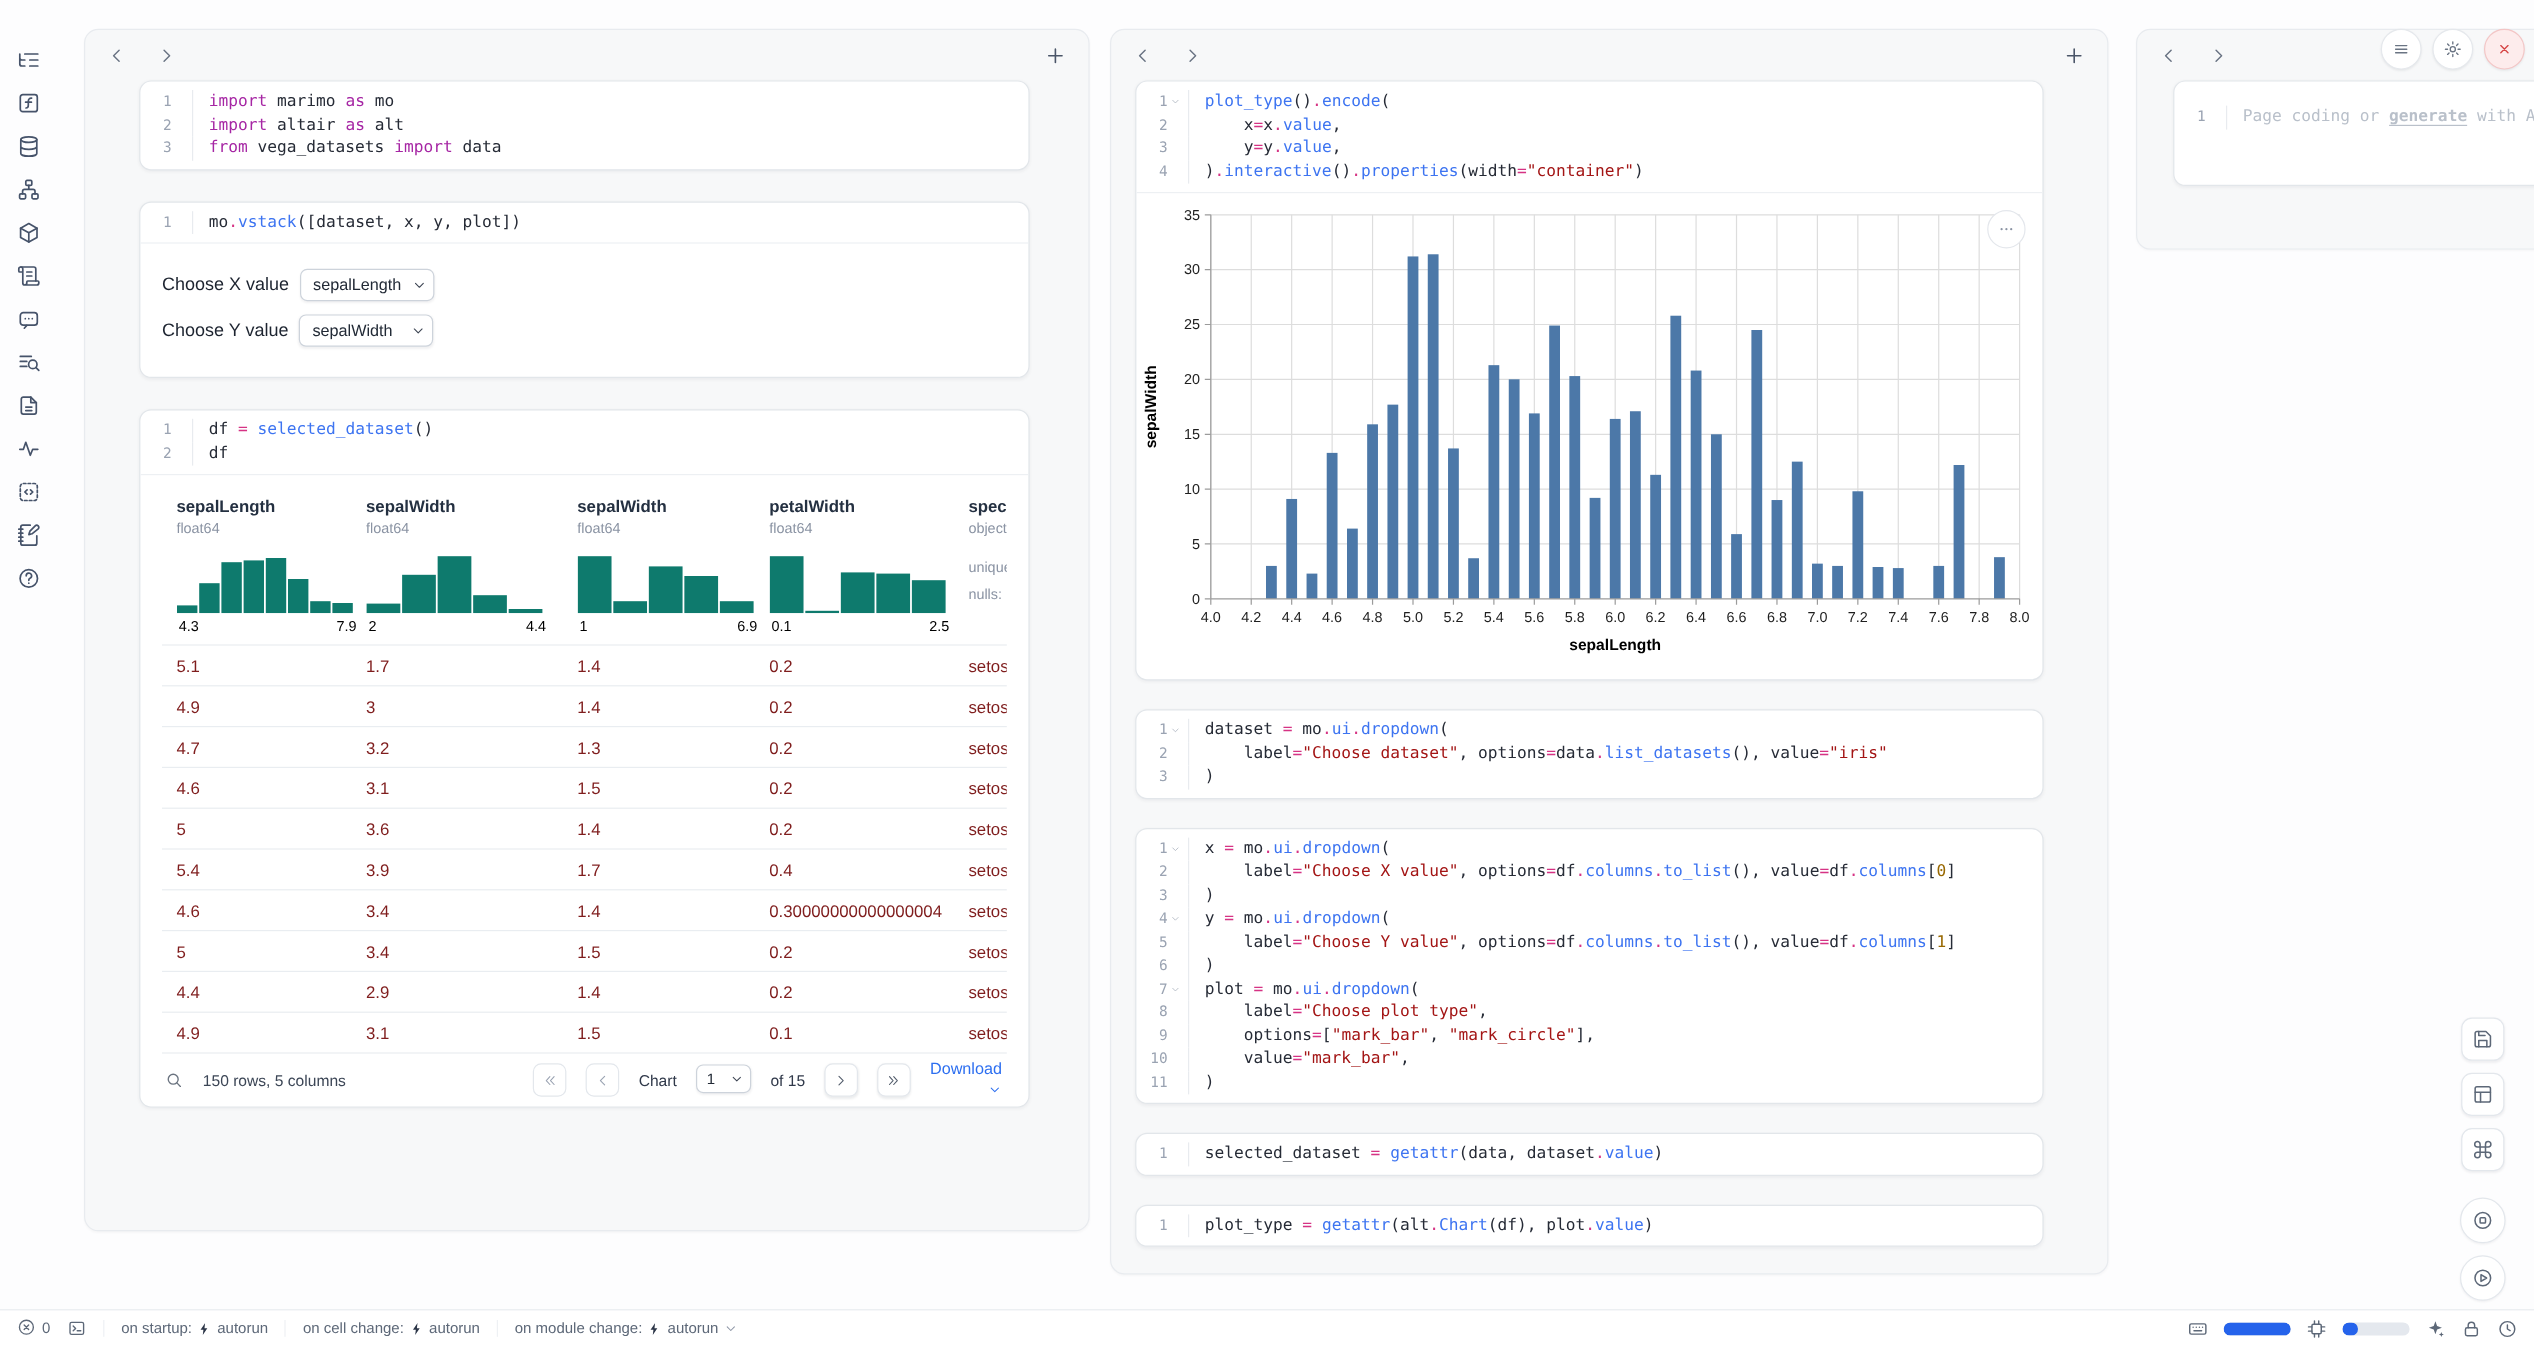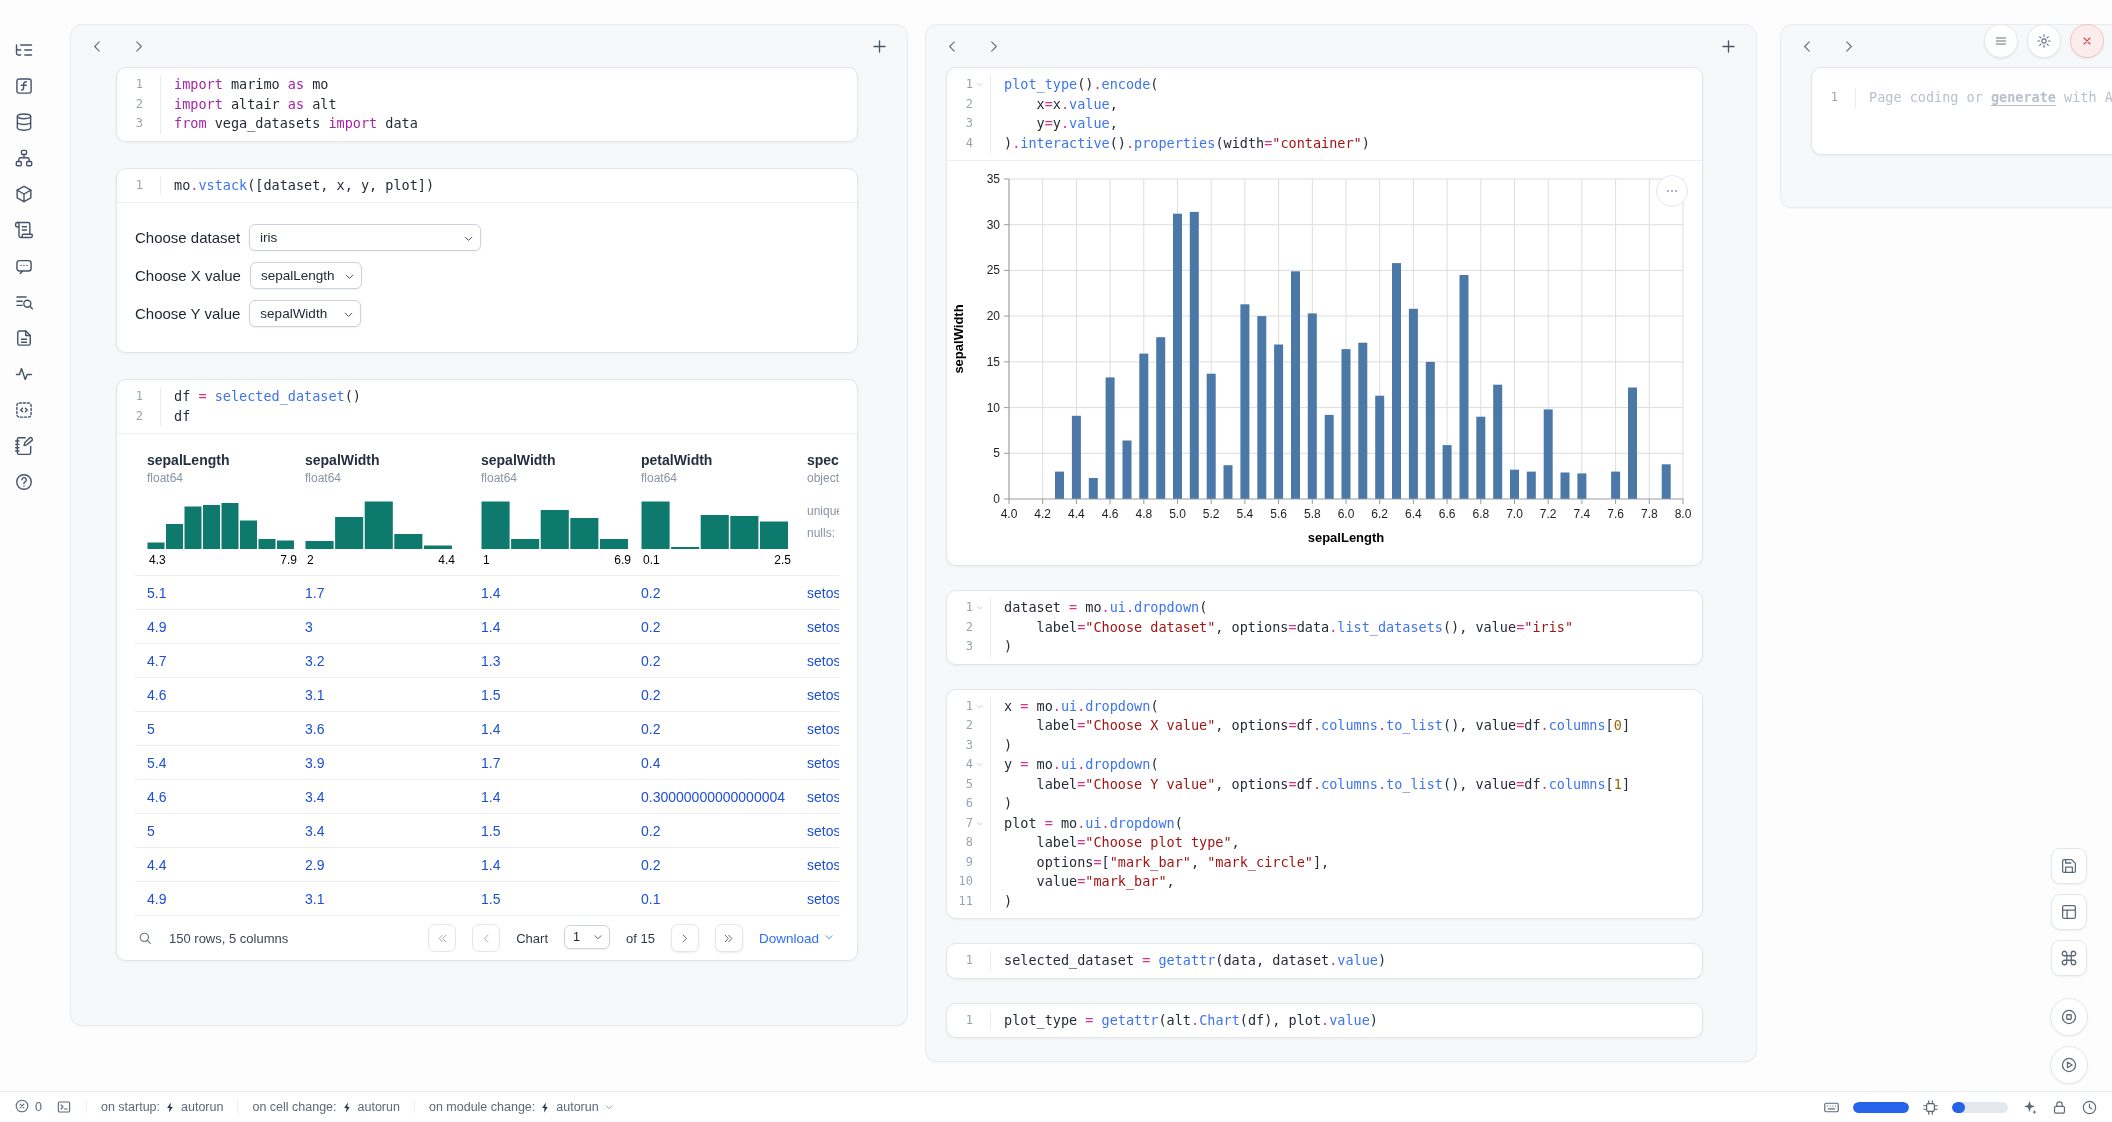--- a/index.html
+++ b/index.html
@@ -46,31 +46,31 @@
   
   .tbl{margin:8px 18px 0 18px;font-size:14px;color:#2a3340;}
   .tbl-head{display:grid;grid-template-columns:158px 176px 160px 166px 1fr;padding:10px 0 8px 12px;}
   .th{overflow:hidden;white-space:nowrap;}
   .th .name{font-weight:bold;font-size:14px;color:#243041;}
   .th .type{font-size:12px;color:#8a93a3;margin-top:3px;}
   .th .hist{margin-top:12px;display:block;}
   .th .range{display:flex;justify-content:space-between;width:148px;font-size:12px;color:#000000;margin-top:4px;padding:0 2px;}
   .th .meta{font-size:12px;color:#8a93a3;margin-top:16px;line-height:1.8;}
   .tr{display:grid;grid-template-columns:158px 176px 160px 166px 1fr;border-top:1px solid #e9edf1;height:33px;align-items:center;padding-left:12px;}
-  .td{overflow:hidden;white-space:nowrap;font-size:14px;color:#1d4ed8;}
+  .td{overflow:hidden;white-space:nowrap;font-size:14px;color:#7f1d1d;}
   .tbl-footer{display:flex;align-items:center;height:44px;border-top:1px solid #e9edf1;gap:16px;font-size:13px;color:#3c4656;padding-right:4px;}
   .tbl-footer .search{width:16px;height:16px;color:#6b7480;margin-left:2px;}
   .tbl-footer .spacer{flex:1;}
   .pg-btn{width:26px;height:26px;border:1px solid #e3e7ec;border-radius:7px;background:#fff;box-shadow:0 1px 2px rgba(16,24,40,.08);display:flex;align-items:center;justify-content:center;color:#525c6b;cursor:pointer;}
   .pg-btn svg{width:13px;height:13px;}
   .pg-btn.dim{color:#9aa3b2;box-shadow:none;}
   .pg-label{font-size:13px;color:#30394a;}
   .pg-sel select{height:24px;font-size:12.5px;padding:0 18px 0 8px;}
   .pg-sel .chev{top:6px;width:12px;height:12px;}
-  .download{display:flex;align-items:flex-end;gap:4px;color:#2d6ff0;font-size:13.5px;cursor:pointer;}
+  .download{display:flex;align-items:flex-end;gap:4px;color:#2d6ff0;font-size:13.5px;cursor:pointer;flex-direction:column;}
   .download svg{width:12px;height:12px;}
 
   
   .chart-wrap{position:relative;padding:8px 0 8px 2px;}
   .chart-opts{position:absolute;top:14px;right:14px;width:30px;height:30px;border:1px solid #e4e7ec;border-radius:50%;background:#fff;display:flex;align-items:center;justify-content:center;color:#8a93a3;cursor:pointer;}
   .chart-opts svg{width:16px;height:16px;}
 
   
   .cell.ai .code{padding:20px 0 46px 0;}
   .ph{color:#b9c0ca;}
@@ -206,26 +206,20 @@
           <div class="code">
             <div class="line">
               <div class="gutter">
                 <span>1</span>
                 <span class="fold"></span>
               </div>
               <div class="src"><span class="tok-n">mo</span><span class="tok-o">.</span><span class="tok-f">vstack</span><span class="tok-n">([dataset, x, y, plot])</span></div>
             </div>
           </div>
           <div class="cell-output controls">
-            <div class="ctl-row">
-              <span>Choose dataset</span>
-              <span class="sel" style="width: 232px;"><select><option>iris</option></select><span class="chev"><svg viewBox="0 0 24 24" fill="none" stroke="currentColor" stroke-width="1.7" stroke-linecap="round" stroke-linejoin="round">
-                    <path d="M6 9.5l6 6 6-6"></path>
-                  </svg></span></span>
-            </div>
             <div class="ctl-row">
               <span>Choose X value</span>
               <span class="sel" style="width: 112px;"><select><option>sepalLength</option></select><span class="chev"><svg viewBox="0 0 24 24" fill="none" stroke="currentColor" stroke-width="1.7" stroke-linecap="round" stroke-linejoin="round">
                     <path d="M6 9.5l6 6 6-6"></path>
                   </svg></span></span>
             </div>
             <div class="ctl-row">
               <span>Choose Y value</span>
               <span class="sel" style="width: 112px;"><select><option>sepalWidth</option></select><span class="chev"><svg viewBox="0 0 24 24" fill="none" stroke="currentColor" stroke-width="1.7" stroke-linecap="round" stroke-linejoin="round">
                     <path d="M6 9.5l6 6 6-6"></path>

